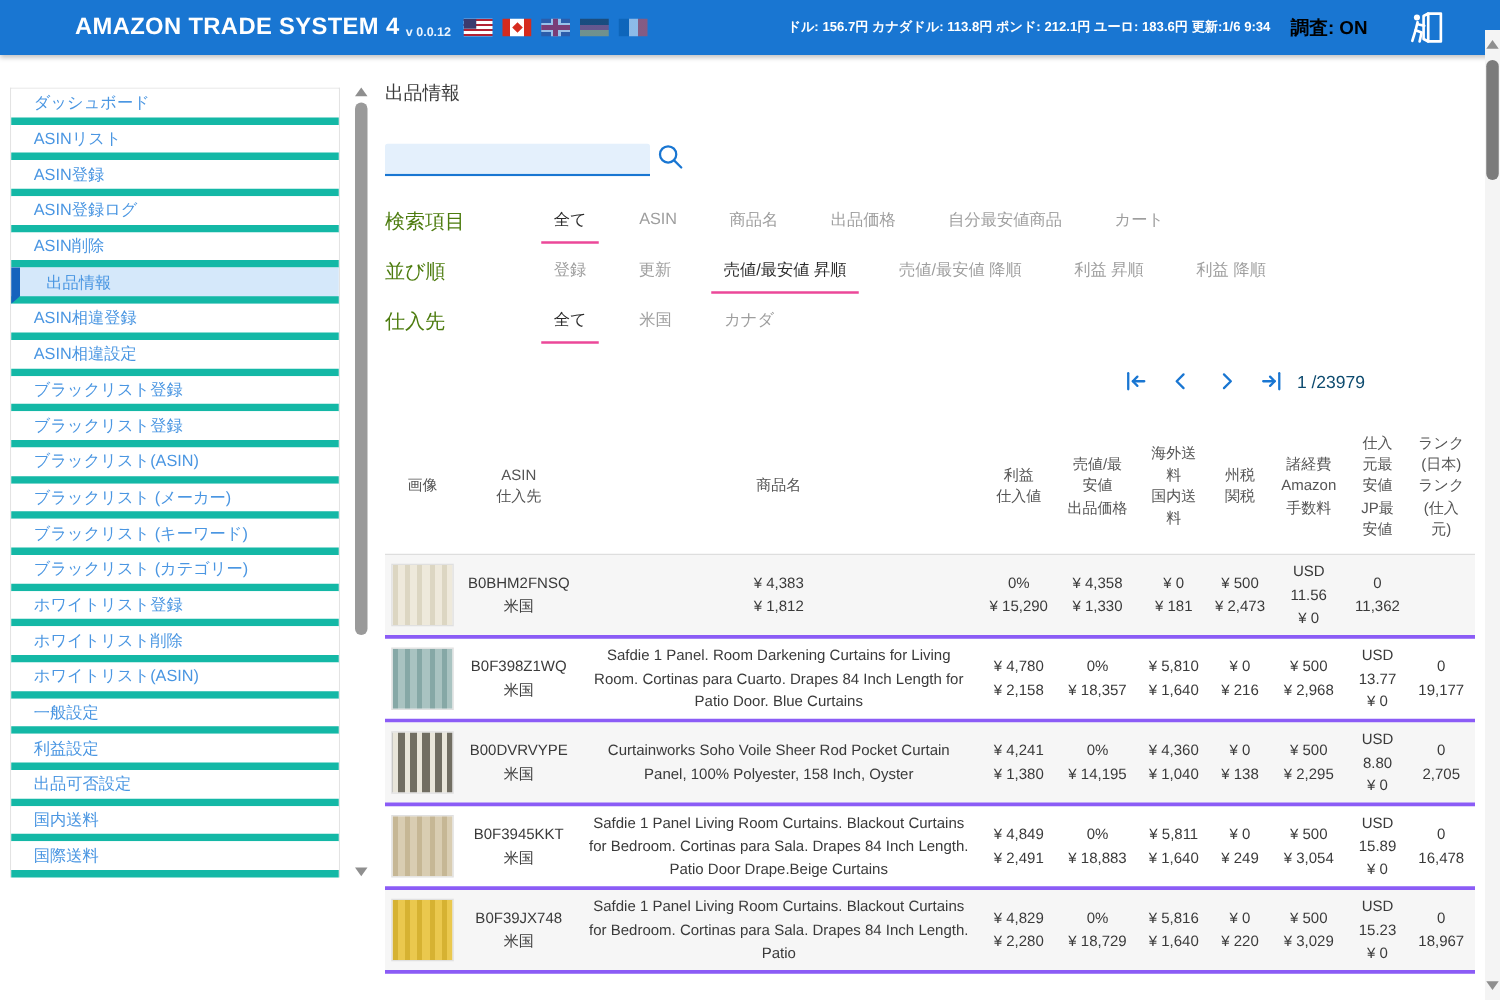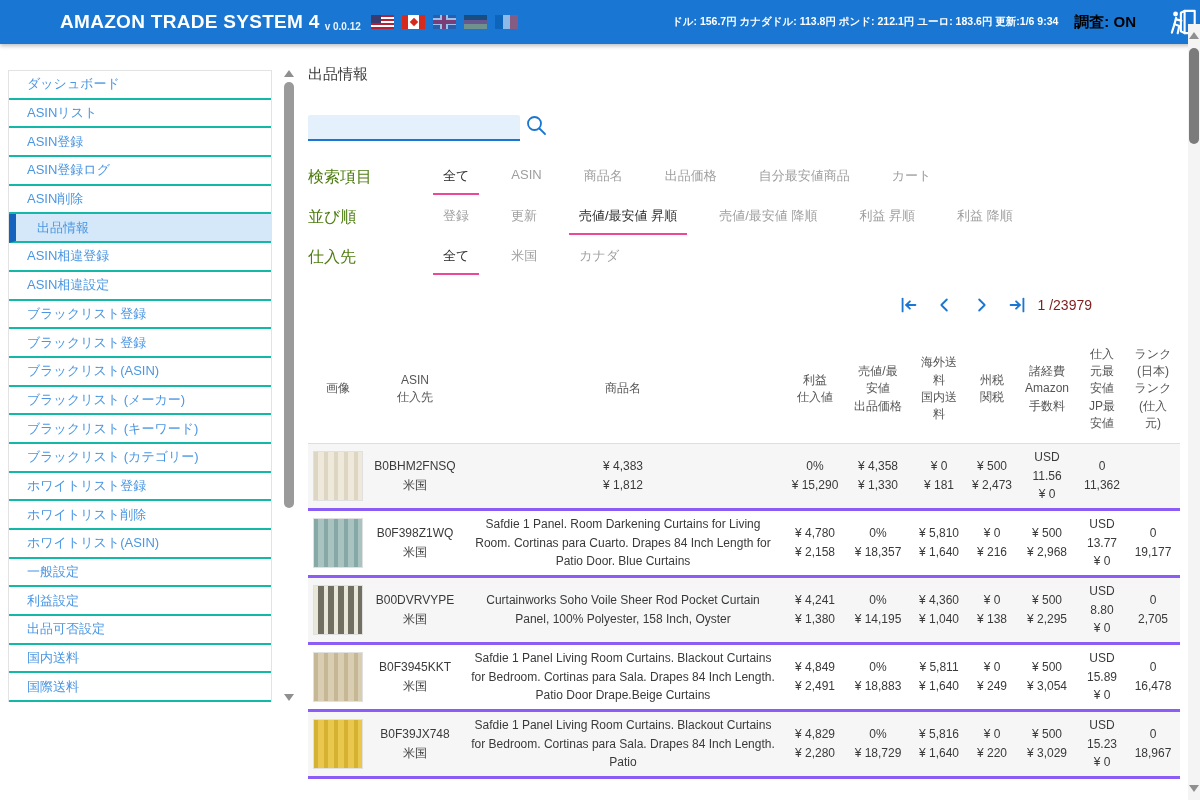--- a/index.html
+++ b/index.html
@@ -26,61 +26,61 @@
   .flag-uk{
     background-color:#3b4a8c;opacity:.55;
     background-image:
       linear-gradient(90deg,transparent 0 9.5px,#c8102e 9.5px 13.5px,transparent 13.5px),
       linear-gradient(180deg,transparent 0 5px,#c8102e 5px 9px,transparent 9px),
       linear-gradient(90deg,transparent 0 7.5px,#fff 7.5px 15.5px,transparent 15.5px),
       linear-gradient(180deg,transparent 0 3.5px,#fff 3.5px 10.5px,transparent 10.5px);
   }
   .flag-de{background:linear-gradient(180deg,#1a1a1a 0 34%,#c3333d 34% 67%,#d9b23a 67%);opacity:.45;}
   .flag-fr{background:linear-gradient(90deg,#0055a4 0 34%,#fff 34% 67%,#ef4135 67%);opacity:.5;}
-  .appbar-right{display:flex;align-items:center;gap:16px;}
+  .appbar-right{display:flex;align-items:center;gap:16px;padding-right:42px;}
   .rates{color:#fff;font-size:10.5px;font-weight:700;white-space:nowrap;}
   .survey{color:#000000;font-size:15px;font-weight:700;white-space:nowrap;cursor:pointer;}
   .exit-btn{background:none;border:none;padding:0;margin-left:14px;cursor:pointer;display:flex;align-items:center;}
   
   .arrow-up{width:0;height:0;border-left:5px solid transparent;border-right:5px solid transparent;border-bottom:7px solid #8f8f8f;}
   .arrow-down{width:0;height:0;border-left:5px solid transparent;border-right:5px solid transparent;border-top:7px solid #8f8f8f;}
   .page-scroll{position:absolute;right:0;top:24px;width:12px;height:776px;background:#f4f4f4;z-index:6;}
   .page-scroll .arrow-up{position:absolute;top:8px;left:1px;}
   .page-scroll .sthumb{position:absolute;top:24px;left:1px;width:10px;height:96px;background:#7b7b7b;border-radius:5px;}
   .page-scroll .arrow-down{position:absolute;bottom:8px;left:1px;}
   .side-scroll{position:absolute;left:282px;top:64px;width:14px;height:645px;z-index:4;}
   .side-scroll .arrow-up{position:absolute;top:6px;left:2px;}
   .side-scroll .sthumb{position:absolute;top:18px;left:2px;width:10px;height:426px;background:#9a9a9a;border-radius:5px;}
   .side-scroll .arrow-down{position:absolute;top:630px;left:2px;}
   
   .sidebar{position:absolute;left:8px;top:70px;width:264px;height:633px;overflow:hidden;background:#fff;}
   .side-list{list-style:none;margin:0;padding:0;border:1px solid #e3e3e3;border-bottom:none;}
   .side-item{
-    height:28.7px;display:flex;align-items:center;border-bottom:2px solid #14b8a6;
+    height:28.7px;display:flex;align-items:center;border-bottom:6px solid #14b8a6;
     color:#4a96e2;font-size:13px;padding-left:18px;cursor:pointer;box-sizing:border-box;background:#fff;
   }
   .side-item.active{background:#d5e8fa;border-left:7px solid #1663bd;padding-left:21px;}
   
   .main{position:absolute;left:308px;top:44px;width:872px;height:756px;overflow:hidden;}
   .page-title{font-size:15px;color:#3c3c3c;font-weight:500;margin:21px 0 0 0;}
   .search-row{margin-top:29px;display:flex;align-items:flex-end;}
   .search-input{
     width:212px;height:26px;background:#e4f0fc;border:none;border-bottom:2px solid #1976d2;
     outline:none;font-size:13px;padding:0 6px;box-sizing:border-box;border-radius:2px 2px 0 0;
   }
   .search-btn{background:none;border:none;padding:0 0 1px 4px;cursor:pointer;}
   .filters{margin-top:23px;}
   .filter-row{display:flex;align-items:flex-start;height:40px;}
   .filter-label{width:125px;flex:none;font-size:16px;color:#4d7c0f;padding-top:3px;}
   .opts{display:flex;flex-wrap:nowrap;}
   .opt{font-size:13px;color:#9e9e9e;padding:3px 10px 8px;margin-right:22px;cursor:pointer;white-space:nowrap;}
   .opt.active{color:#2b2b2b;border-bottom:2px solid #ec4899;font-weight:500;}
   .pagination{margin-top:5px;height:32px;display:flex;align-items:center;justify-content:flex-end;padding-right:88px;}
   .pg-btn{background:none;border:none;width:26px;height:26px;padding:2px;margin-left:10px;cursor:pointer;}
-  .pg-text{font-size:14px;color:#7f1d1d;margin-left:8px;white-space:nowrap;}
+  .pg-text{font-size:14px;color:#0c4a6e;margin-left:8px;white-space:nowrap;}
   
   .table{margin-top:14px;}
   .trow{display:grid;grid-template-columns:60px 94px 1fr 62px 64px 58px 48px 62px 48px 54px;align-items:center;}
   .thead{height:108px;border-bottom:1px solid #dedede;}
   .hcell{font-size:12px;color:#555;text-align:center;white-space:pre-line;line-height:1.45;}
   .trow.body{height:64px;border-bottom:3px solid #8b5cf6;}
   .trow.shade{background:#f6f6f6;}
   .cell{font-size:12px;color:#3a3a3a;text-align:center;white-space:pre-line;line-height:1.55;}
   .cell-img{display:flex;justify-content:center;align-items:center;}
   .thumb{width:50px;height:50px;border:1px solid #e0e0e0;box-sizing:border-box;}

